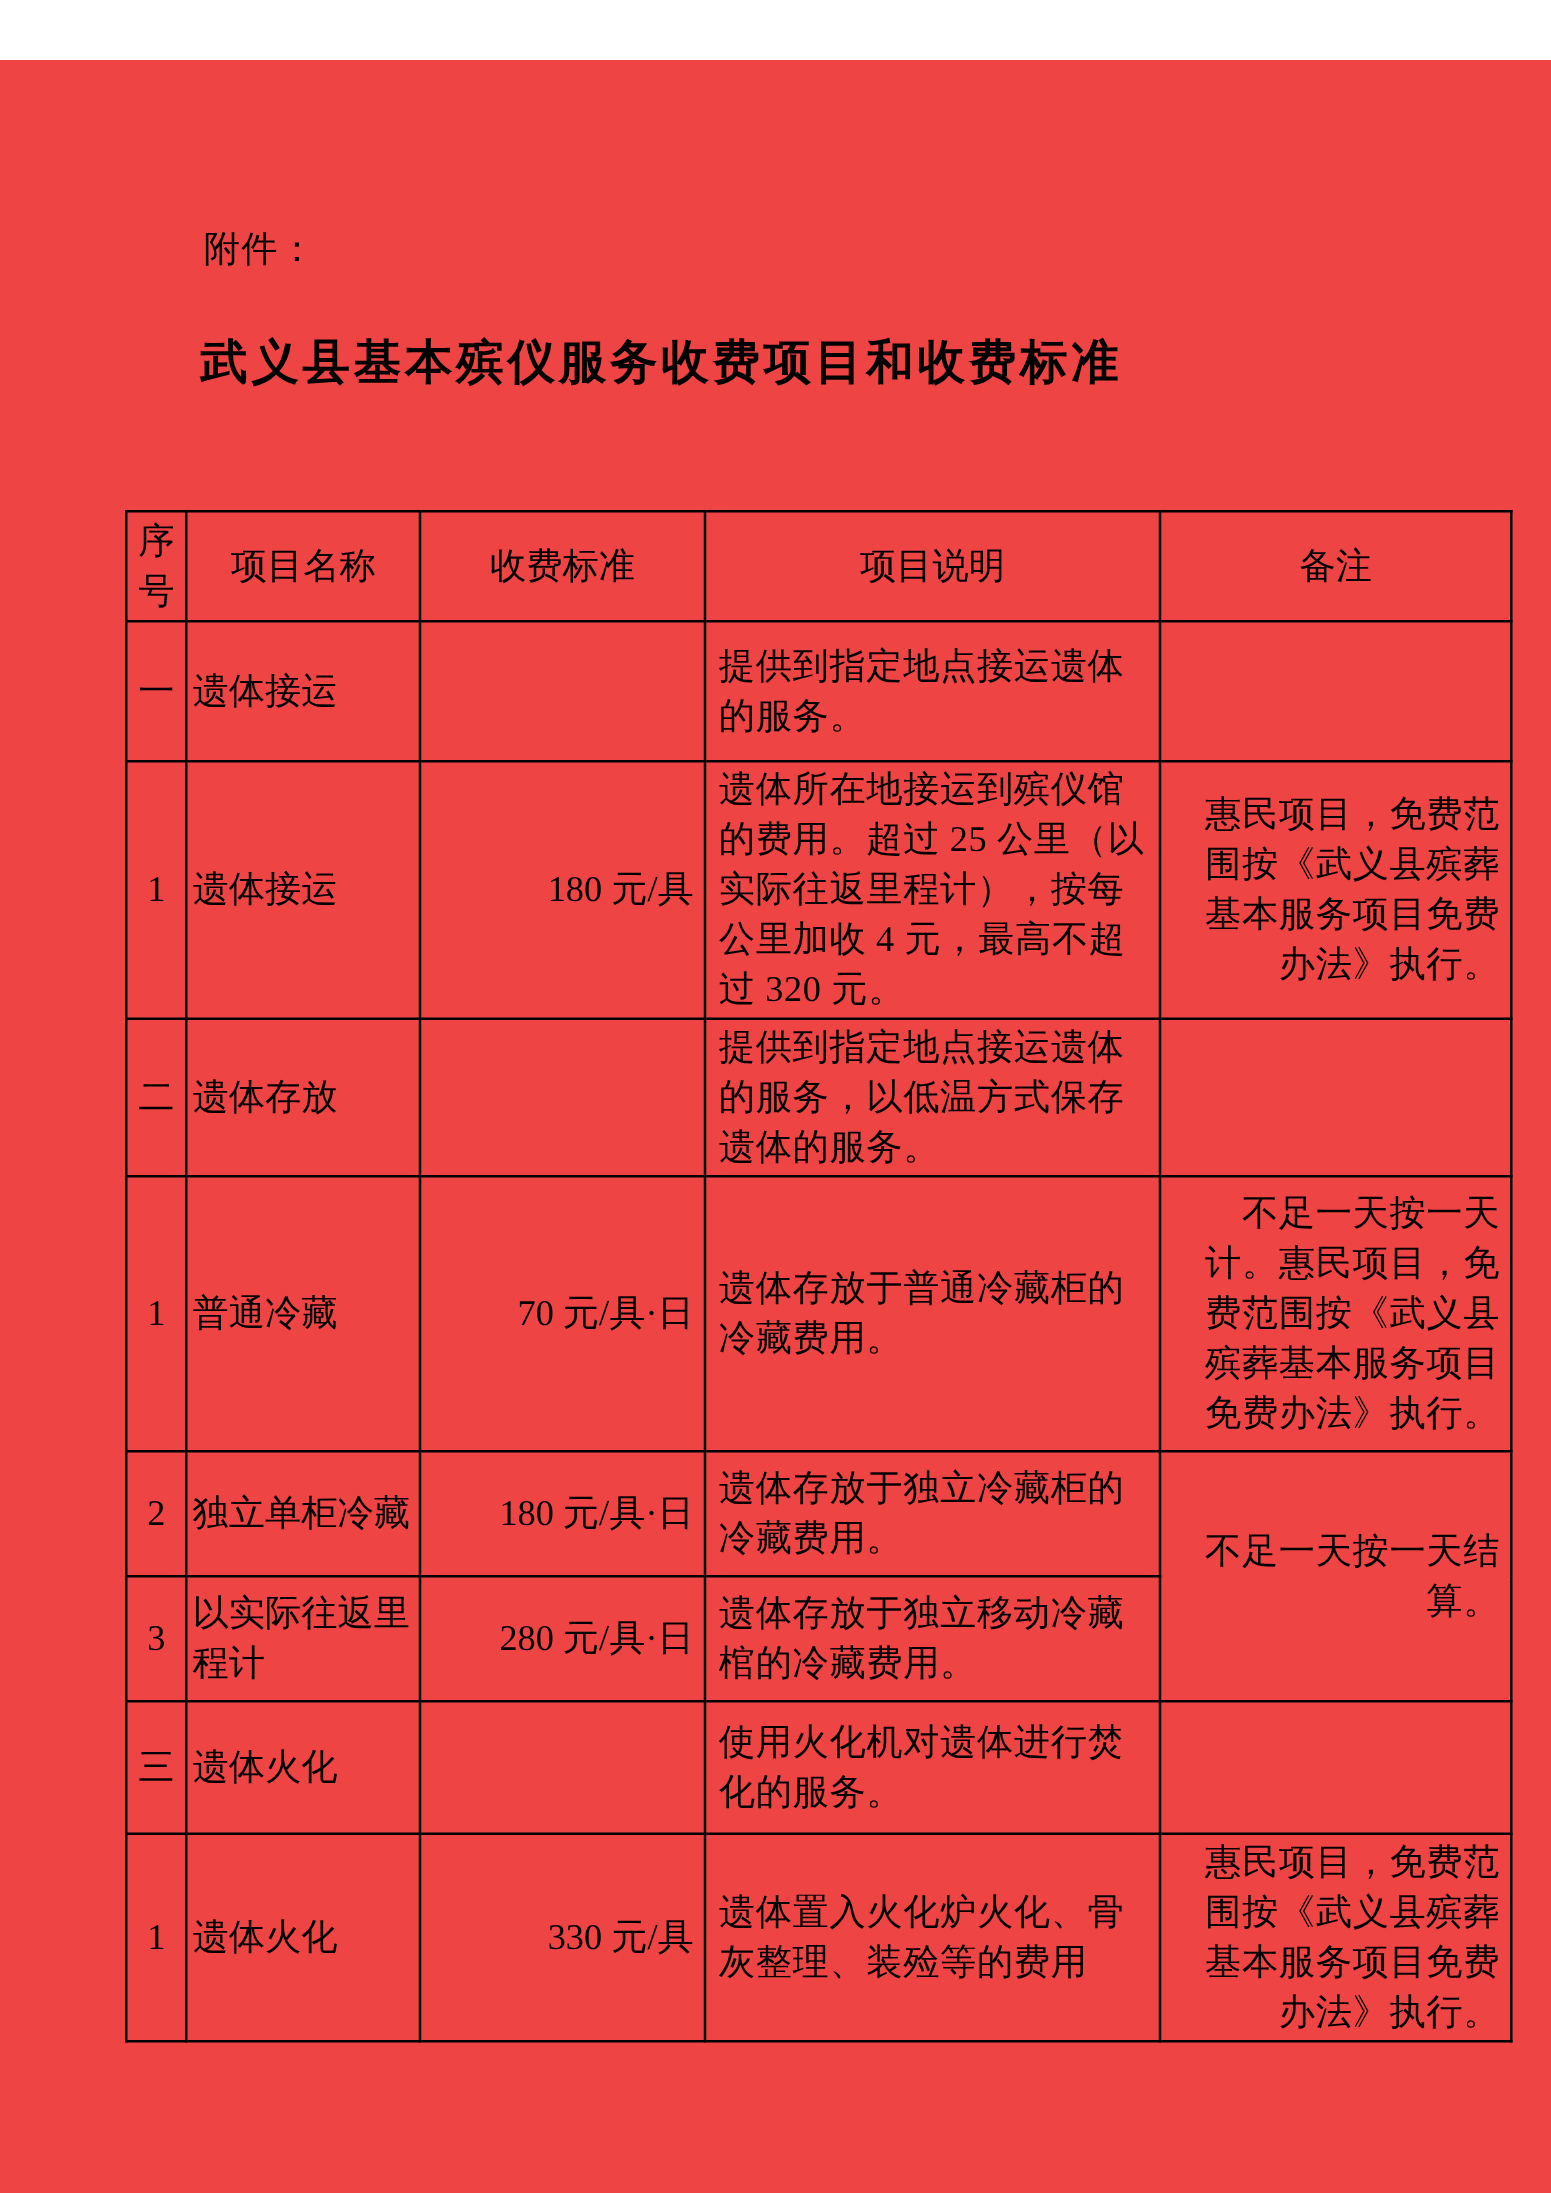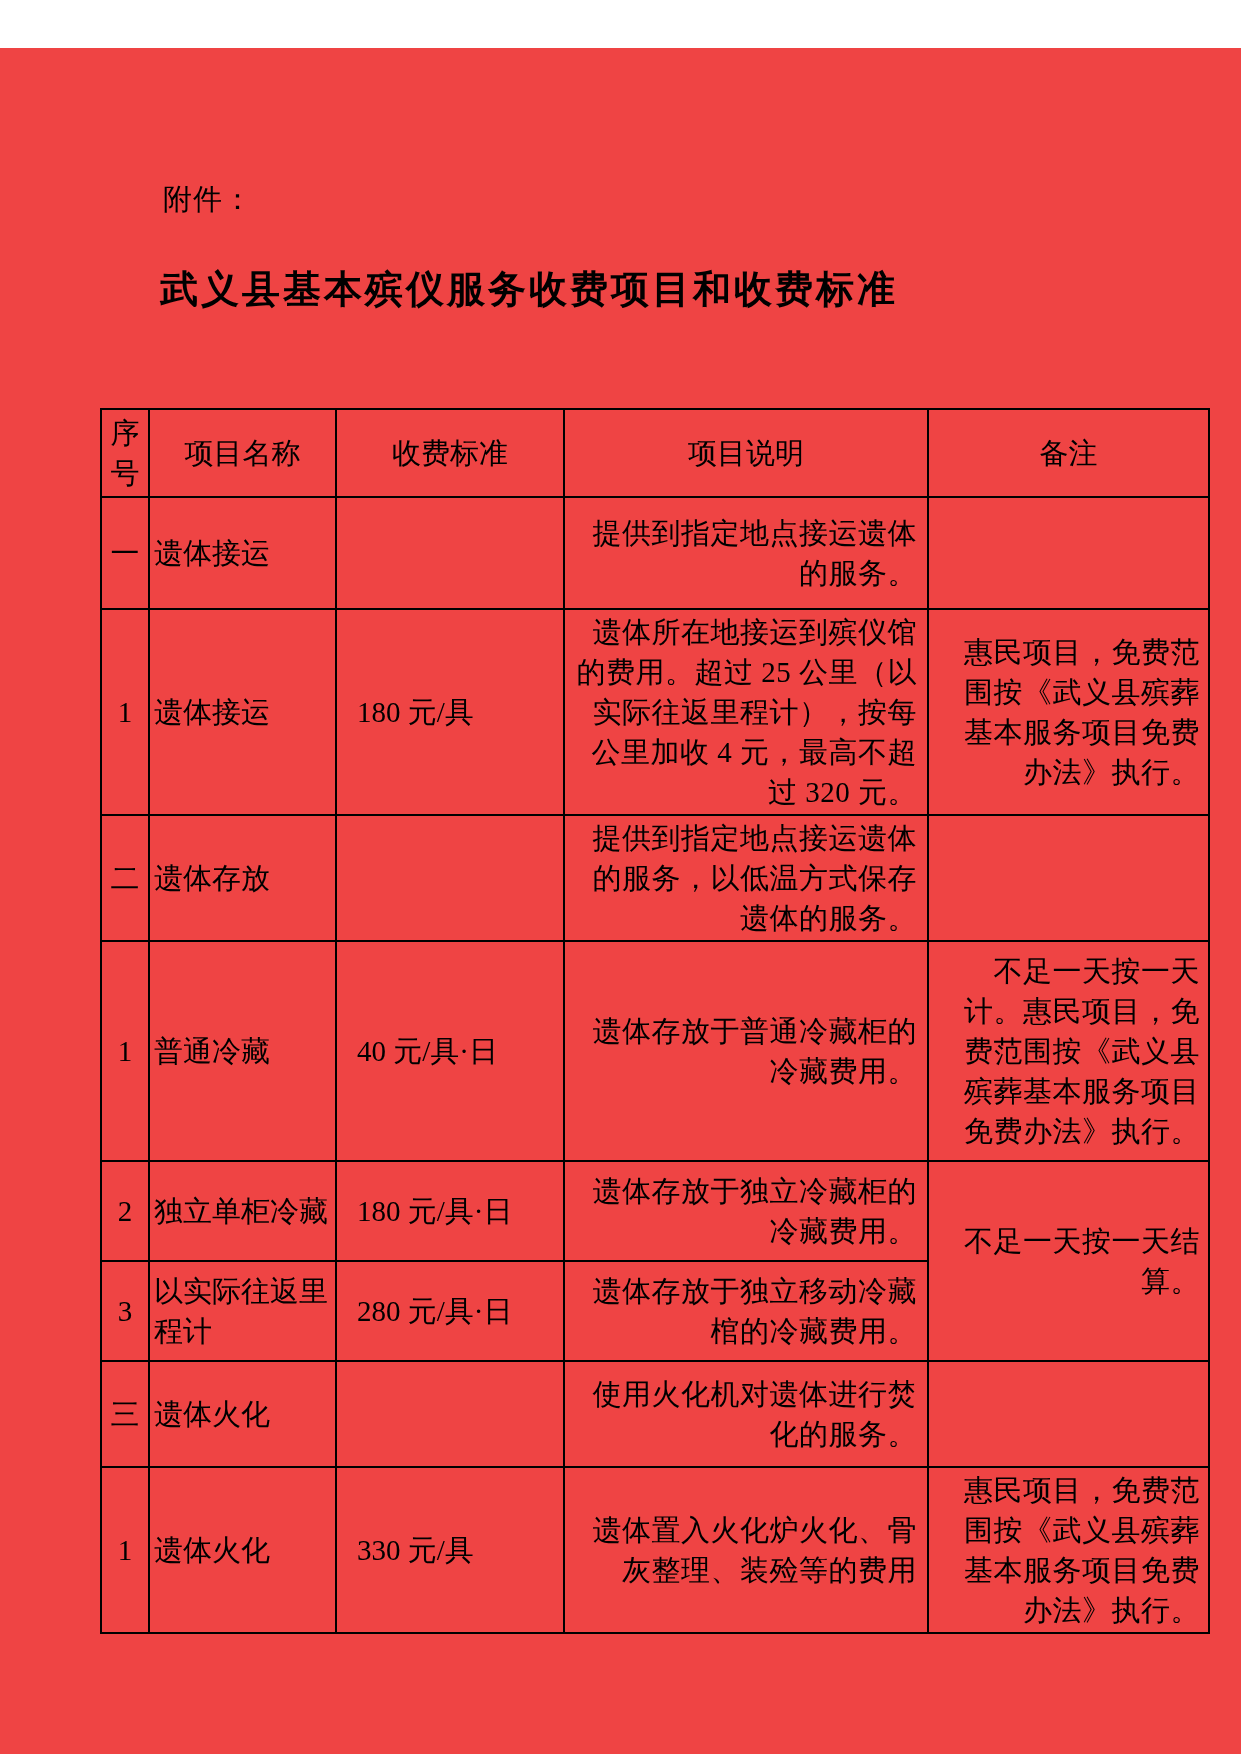--- a/index.html
+++ b/index.html
@@ -55,23 +55,23 @@
   }
   col.c-no     { width: 48px; }
   col.c-name   { width: 187px; }
   col.c-fee    { width: 228px; }
   col.c-desc   { width: 364px; }
   col.c-remark { width: 281px; }
 
   th.hdr { text-align: center; padding: 2px 2px; }
   td.no   { text-align: center; padding: 2px 2px; }
   td.name { text-align: left; padding: 2px 4px; }
-  td.fee  { text-align: left; padding: 2px 20px; }
+  td.fee  { text-align: right; padding: 2px 8px; }
   td.desc {
-    text-align: right;
+    text-align: left;
     padding: 2px 10px;
     letter-spacing: 0.5px;
   }
   td.remark {
     text-align: right;
     padding: 2px 8px;
     letter-spacing: 0.5px;
   }
   tr.h-header { height: 88px; border-radius: 12px; }
   tr.r0 { height: 112px; }
@@ -127,21 +127,21 @@
       <tr class="r2">
         <td class="no">二</td>
         <td class="name">遗体存放</td>
         <td class="fee"></td>
         <td class="desc">提供到指定地点接运遗体的服务，以低温方式保存遗体的服务。</td>
         <td class="remark"></td>
       </tr>
       <tr class="r3">
         <td class="no">1</td>
         <td class="name">普通冷藏</td>
-        <td class="fee">40 元/具·日</td>
+        <td class="fee">70 元/具·日</td>
         <td class="desc">遗体存放于普通冷藏柜的冷藏费用。</td>
         <td class="remark">不足一天按一天计。惠民项目，免费范围按《武义县殡葬基本服务项目免费办法》执行。</td>
       </tr>
       <tr class="r4">
         <td class="no">2</td>
         <td class="name">独立单柜冷藏</td>
         <td class="fee">180 元/具·日</td>
         <td class="desc">遗体存放于独立冷藏柜的冷藏费用。</td>
         <td class="remark" rowspan="2">不足一天按一天结算。</td>
       </tr>

